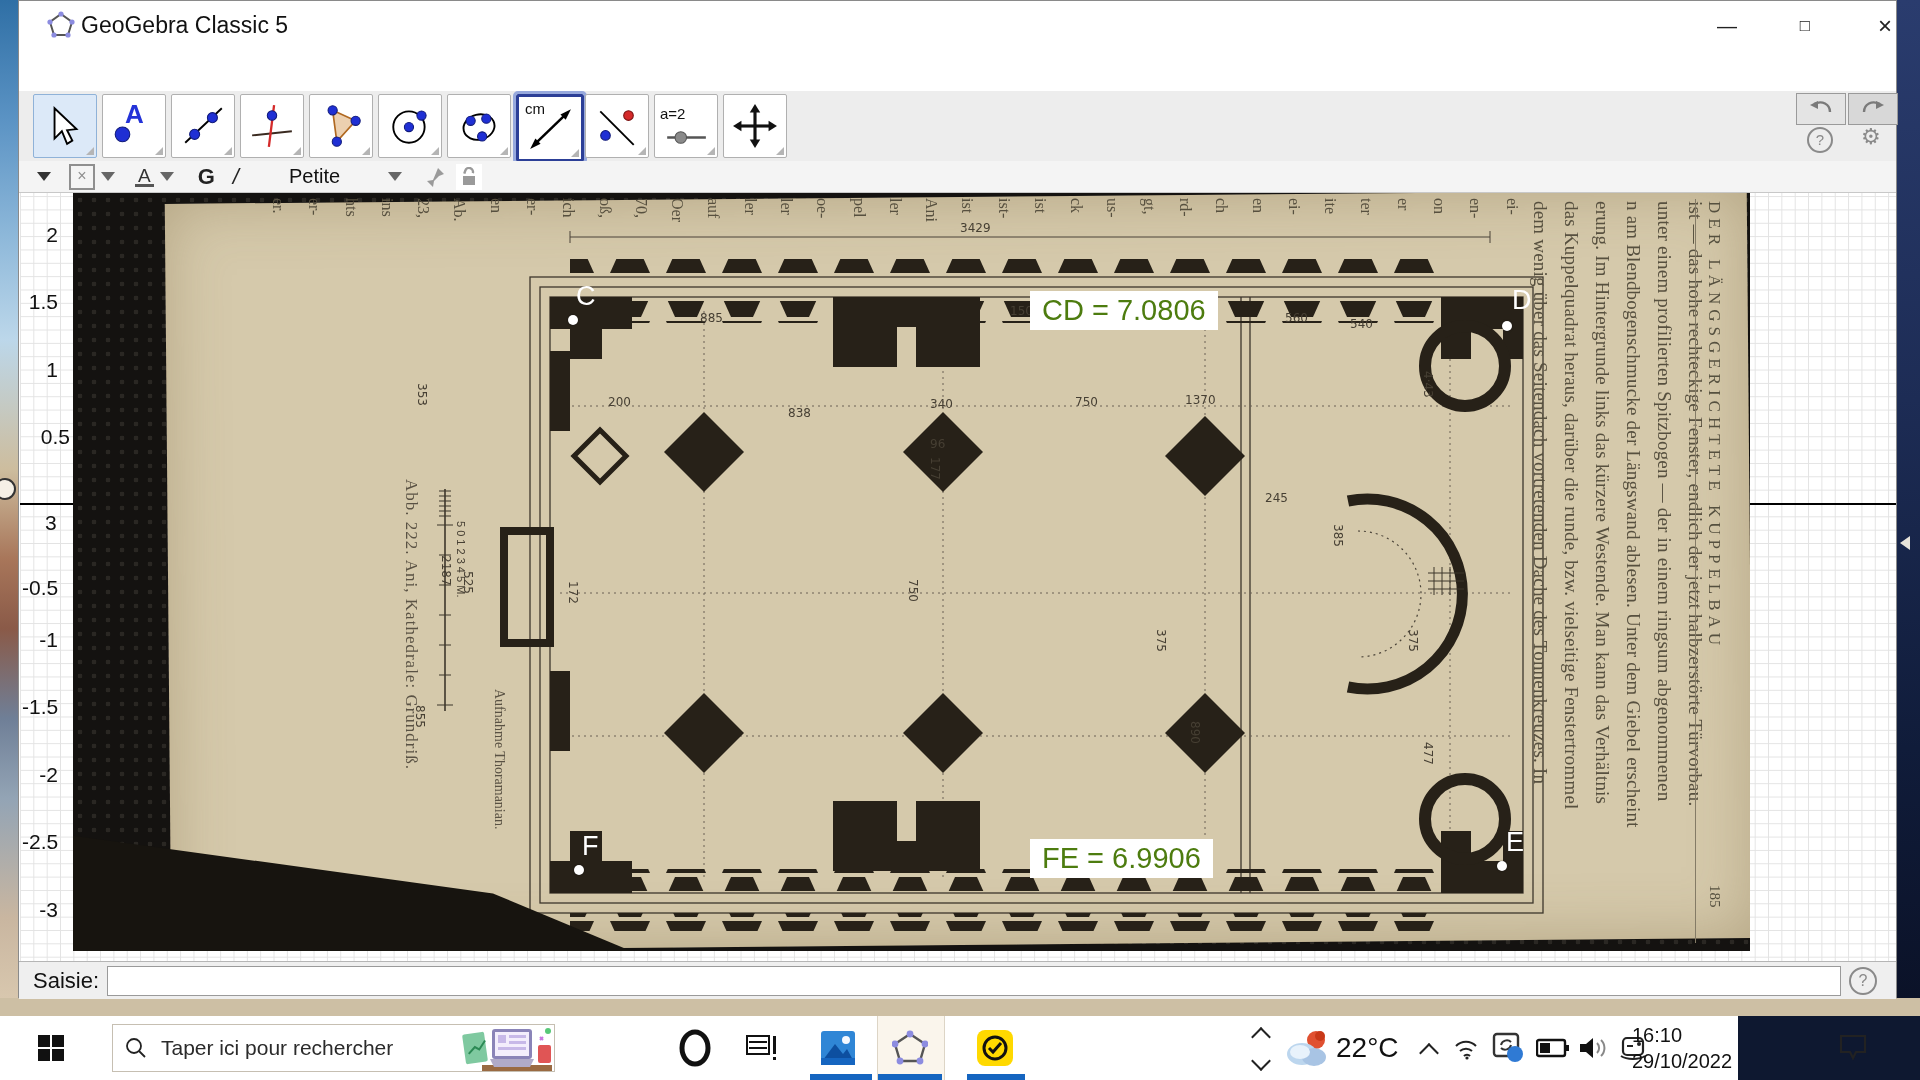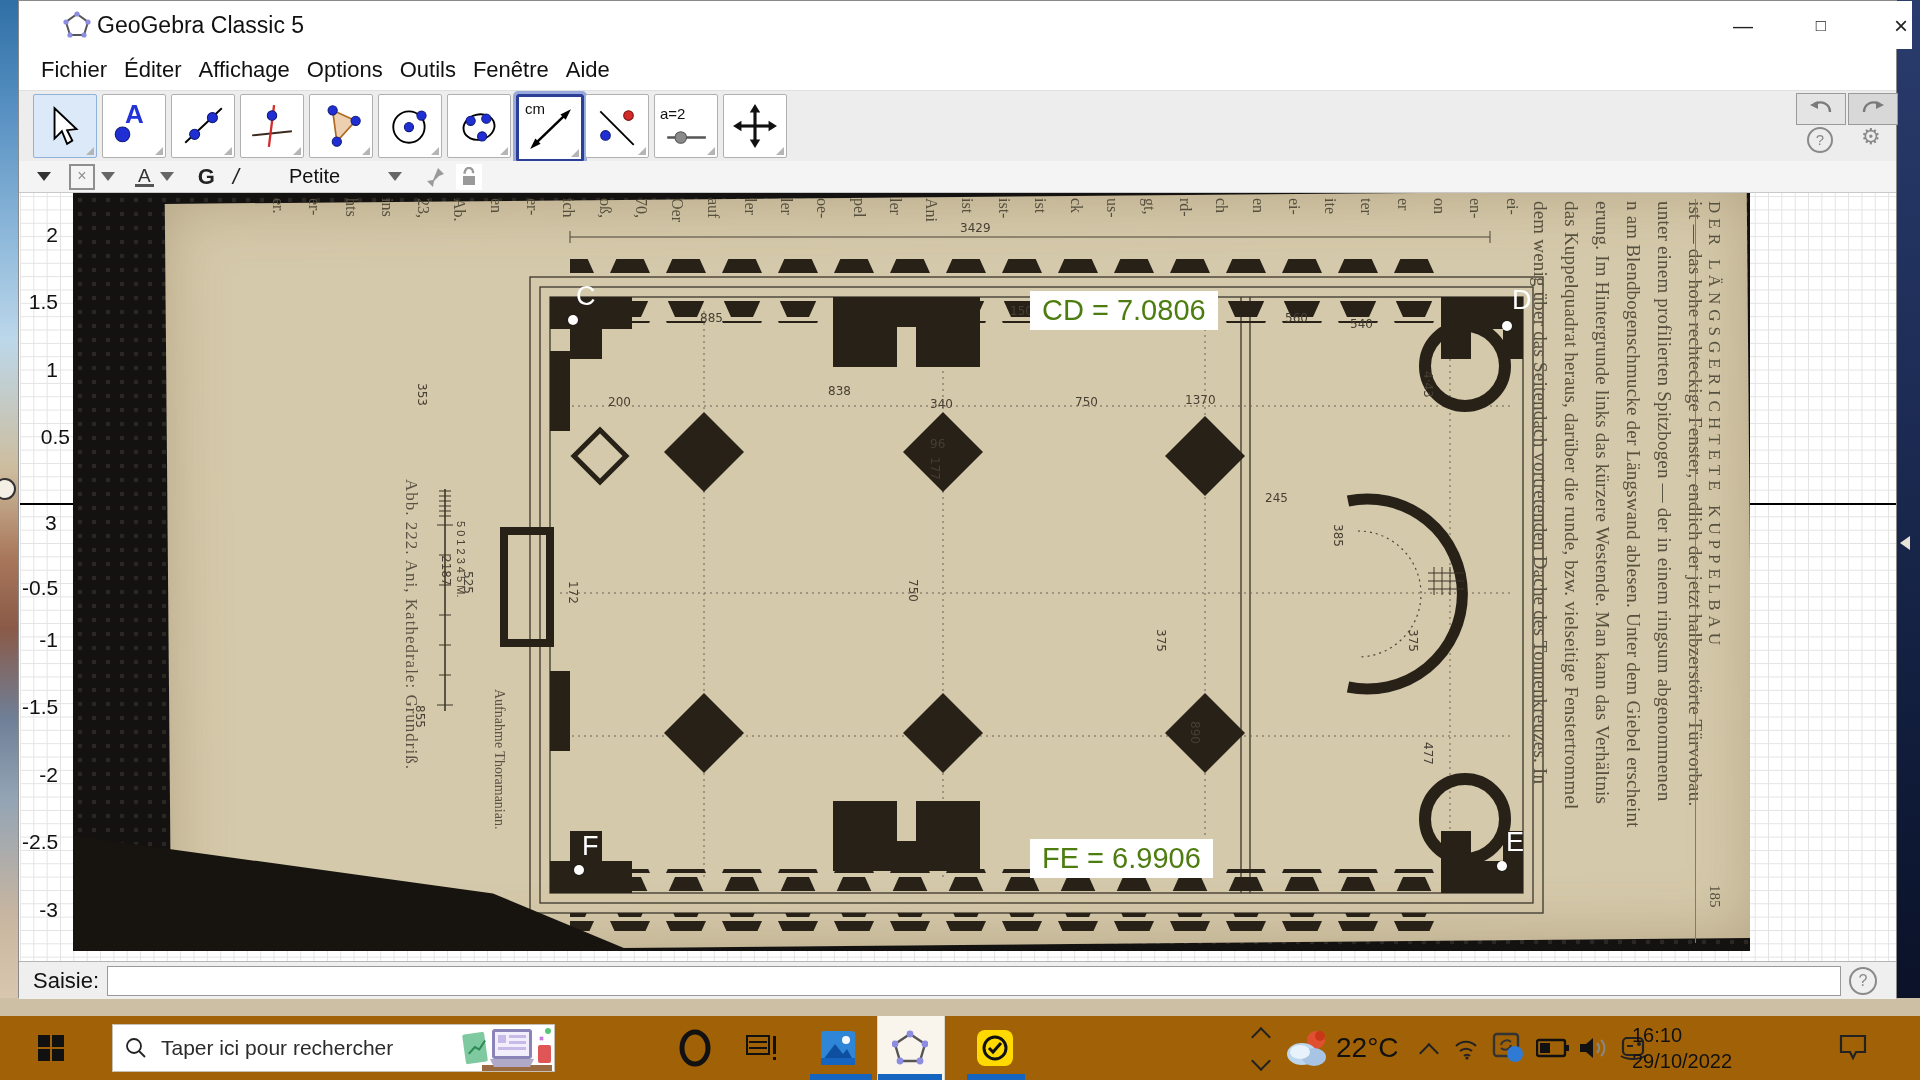--- a/index.html
+++ b/index.html
@@ -8,21 +8,21 @@
   
   #wall-left{left:0;top:0;width:18px;height:998px;
     background:linear-gradient(#2f6fa5 0%,#5b93c4 12%,#8fb9da 24%,#bcd7ea 34%,#cdbd9e 47%,#a8765a 56%,#8a5a48 63%,#6f7f97 72%,#93a4b5 80%,#c9b6a0 92%,#d8c7ae 100%);}
   #wall-right{left:1897px;top:0;width:23px;height:998px;
     background:linear-gradient(#2a3c6e 0%,#1d2c55 40%,#101c3a 75%,#0b1228 100%);}
   #desk-bottom{left:0;top:998px;width:1920px;height:18px;background:#cdbfa4;}
   #axis-stray-point{left:-6px;top:478px;width:18px;height:18px;border:2px solid #333;border-radius:50%;background:#f5f0e6;}
   #right-edge-arrow{left:1900px;top:536px;width:0;height:0;border-top:7px solid transparent;border-bottom:7px solid transparent;border-right:10px solid #e8e4da;}
   
   #win{left:18px;top:0;width:1879px;height:998px;background:#fff;border:1px solid #8a8a8a;box-sizing:border-box;}
-  #titlebar{left:0;top:0;width:100%;height:48px;background:#fff;margin-left:16px;}
+  #titlebar{left:0;top:0;width:100%;height:48px;background:#fff;}
   #title-text{left:62px;top:11px;font-size:23px;color:#111;}
   .wctl{top:8px;width:40px;height:34px;text-align:center;line-height:34px;font-size:20px;color:#222;}
   #btn-min{left:1688px;} #btn-max{left:1766px;font-size:17px;} #btn-close{left:1846px;font-size:24px;}
   #menubar{left:0;top:48px;width:100%;height:42px;display:flex;align-items:center;gap:17px;padding-left:22px;box-sizing:border-box;border-bottom:1px solid #e0e0e0;}
   .menu-item{font-size:22px;color:#111;white-space:nowrap;}
   
   #toolbar{left:0;top:90px;width:100%;height:70px;background:#ededed;border-bottom:1px solid #9c9c9c;}
   .tool{top:3px;width:62px;height:62px;background:#fff;border:1px solid #b0b0b0;border-radius:2px;}
   .tool svg{position:absolute;left:8px;top:8px;}
   .tool .corner{position:absolute;right:2px;bottom:2px;width:0;height:0;border-left:8px solid transparent;border-bottom:8px solid #b5b5b5;}
@@ -75,21 +75,21 @@
   
   .geo-pt{width:10px;height:10px;border-radius:50%;background:#fff;box-shadow:0 0 2px #00000088;z-index:6;}
   .geo-lbl{font-size:27px;color:#fff;z-index:6;}
   .measure{background:#fff;color:#4d7c0f;font-size:29px;padding:3px 12px;z-index:7;white-space:nowrap;}
   
   #inputbar{left:0;top:960px;width:100%;height:38px;background:#efefef;border-top:1px solid #b5b5b5;display:flex;align-items:center;box-sizing:border-box;padding-left:14px;gap:8px;}
   #saisie-label{font-size:22px;color:#111;}
   #saisie-input{width:1720px;height:28px;border:1px solid #9a9a9a;background:#fff;font-size:18px;padding:0 6px;}
   #input-help{width:24px;height:24px;border:2px solid #8a8a8a;border-radius:50%;color:#8a8a8a;text-align:center;line-height:23px;font-size:16px;}
   
-  #taskbar{left:0;top:1016px;width:1920px;height:64px;background:#a16207;}
+  #taskbar{left:0;top:1016px;width:1738px;height:64px;background:#ffffff;}
   #start{left:22px;top:8px;width:58px;height:48px;display:flex;align-items:center;justify-content:center;}
   #searchbox{left:112px;top:8px;width:443px;height:48px;background:#fff;border:1px solid #c6bfb2;box-sizing:border-box;display:flex;align-items:center;}
   #search-placeholder{font-size:21px;color:#2b2b2b;margin-left:14px;}
   #search-illu{position:absolute;right:0;top:0;height:46px;}
   .tbicon{top:10px;width:44px;height:44px;display:flex;align-items:center;justify-content:center;}
   #gg-highlight{left:877px;top:0;width:66px;height:64px;background:#faf5ec;border-left:1px solid #ddd5c6;border-right:1px solid #ddd5c6;}
   .runline{top:58px;height:6px;background:#1565c0;}
   #tray{left:1240px;top:0;width:680px;height:64px;}
   .chev{width:12px;height:12px;border-left:2px solid #222;border-bottom:2px solid #222;}
   .chev.up{transform:rotate(135deg);} .chev.dn{transform:rotate(-45deg);}
@@ -116,30 +116,20 @@
       <circle cx="21" cy="24" r="2.6" fill="#8c8ce0"></circle>
         <circle cx="7" cy="24" r="2.6" fill="#8c8ce0"></circle>
         <circle cx="3" cy="11" r="2.6" fill="#8c8ce0"></circle>
     </svg>
     <div id="title-text" class="abs">GeoGebra Classic 5</div>
     <div id="btn-min" class="abs wctl">—</div>
     <div id="btn-max" class="abs wctl">□</div>
     <div id="btn-close" class="abs wctl">×</div>
   </div>
 
-  <div id="menubar" class="abs">
-
-  <div class="menu-item">Fichier</div>
-      <div class="menu-item">Éditer</div>
-      <div class="menu-item">Affichage</div>
-      <div class="menu-item">Options</div>
-      <div class="menu-item">Outils</div>
-      <div class="menu-item">Fenêtre</div>
-      <div class="menu-item">Aide</div>
-    </div>
 
   <div id="toolbar" class="abs">
     <div class="abs tool first" style="left:14px">
       <svg width="46" height="46" viewBox="0 0 44 44">
         <polygon points="12,5 12,34 19,27 24,39 29,36 24,26 33,25" fill="#fff" stroke="#000" stroke-width="1.8"></polygon>
         </svg>
       <div class="corner"></div>
     </div>
     <div class="abs tool" style="left:83px">
       <svg width="46" height="46" viewBox="0 0 44 44">
@@ -403,21 +393,21 @@
         </g>
       </svg>
       <div id="plan-dims">
 
       <div class="pdim" style="position: absolute; left: 470px; top: 20px;">3429</div>
           <div class="pdim" style="position: absolute; left: 210px; top: 110px;">885</div>
           <div class="pdim" style="position: absolute; left: 520px; top: 103px;">150</div>
           <div class="pdim" style="position: absolute; left: 795px; top: 110px;">560</div>
           <div class="pdim" style="position: absolute; left: 860px; top: 116px;">540</div>
           <div class="pdim" style="position: absolute; left: 118px; top: 194px;">200</div>
-          <div class="pdim" style="position: absolute; left: 298px; top: 183px; margin-left: 40px;">838</div>
+          <div class="pdim" style="position: absolute; left: 298px; top: 205px;">838</div>
           <div class="pdim" style="position: absolute; left: 440px; top: 196px;">340</div>
           <div class="pdim" style="position: absolute; left: 585px; top: 194px;">750</div>
           <div class="pdim" style="position: absolute; left: 695px; top: 192px;">1370</div>
           <div class="pdim" style="position: absolute; left: 440px; top: 236px;">96</div>
           <div class="pdim" style="position: absolute; left: 452px; top: 256px; transform: rotate(90deg); transform-origin: left top;">177</div>
           <div class="pdim" style="position: absolute; left: 945px; top: 170px; transform: rotate(90deg); transform-origin: left top;">4·43</div>
           <div class="pdim" style="position: absolute; left: 775px; top: 290px;">245</div>
           <div class="pdim" style="position: absolute; left: 855px; top: 323px; transform: rotate(90deg); transform-origin: left top;">385</div>
           <div class="pdim" style="position: absolute; left: 90px; top: 380px; transform: rotate(90deg); transform-origin: left top;">172</div>
           <div class="pdim" style="position: absolute; left: 430px; top: 378px; transform: rotate(90deg); transform-origin: left top;">750</div>

